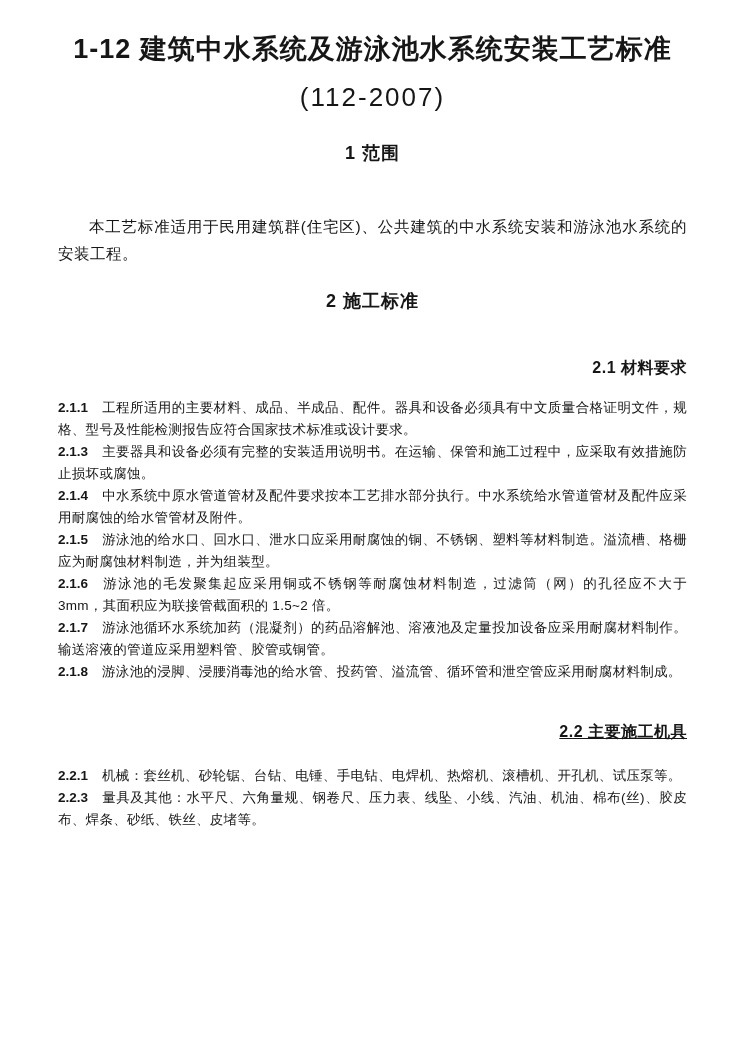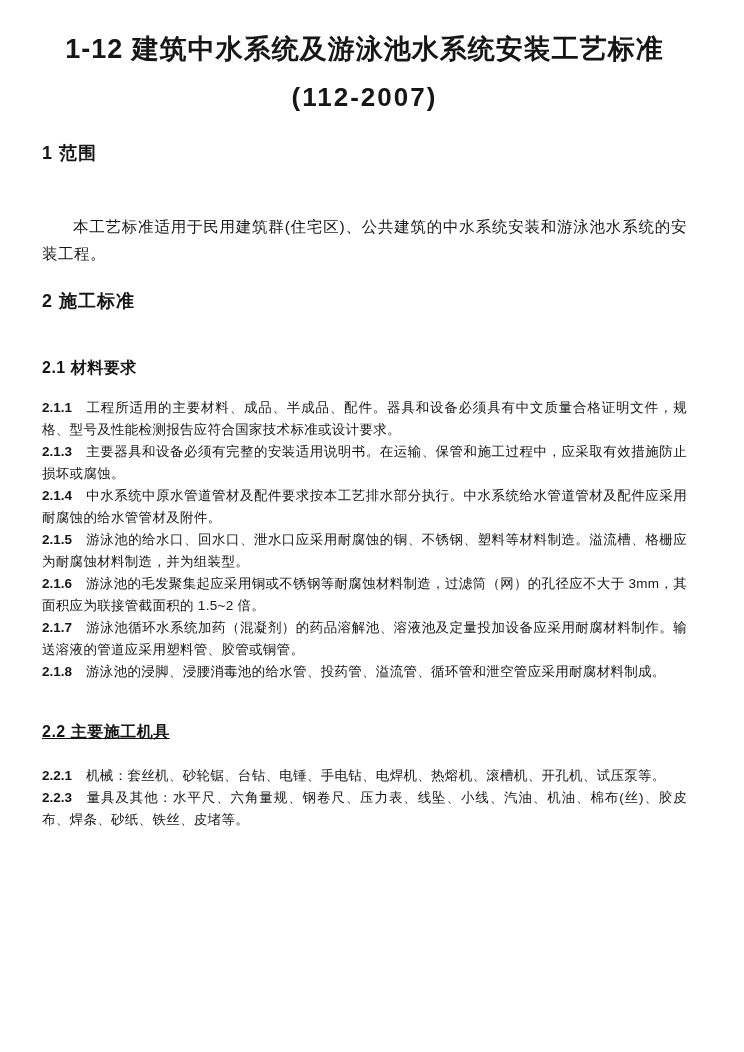--- a/index.html
+++ b/index.html
@@ -11,63 +11,65 @@
     width: 744px;
     height: 1052px;
     overflow: hidden;
     font-family: "Liberation Sans", "DejaVu Sans", sans-serif;
     color: #161616;
   }
   .page {
     box-sizing: border-box;
     width: 744px;
     height: 1052px;
-    padding: 32px 57px 0 42px;
+    padding: 32px 57px 0 58px;
     background: #ffffff;
   }
   .doc-title {
     margin: 0;
     text-align: center;
     font-size: 27px;
     font-weight: bold;
     line-height: 34px;
     letter-spacing: 1px;
     white-space: nowrap;
   }
   .doc-subtitle {
     margin: 14px 0 0 0;
     text-align: center;
     font-size: 26px;
-    font-weight: bold;
+    font-weight: normal;
     line-height: 34px;
     letter-spacing: 2px;
   }
   .h-level1 {
-    margin: 0;
+    margin: 15px;
     font-size: 18px;
     font-weight: bold;
     line-height: 24px;
     letter-spacing: 1px;
+    text-align: center;
   }
   .h1-range   { margin-top: 27px; }
   .h1-standard{ margin-top: 22px; }
   .intro-para {
     margin: 48px 0 0 0;
     font-size: 15.5px;
     line-height: 27px;
     text-indent: 2em;
     text-align: justify;
     letter-spacing: 0.5px;
   }
   .h-level2 {
     margin: 0;
     font-size: 16px;
     font-weight: bold;
     line-height: 22px;
     letter-spacing: 0.5px;
+    text-align: right;
   }
   .h2-materials { margin-top: 44px; }
   .h2-tools     { margin-top: 38px; text-decoration: underline; }
   .clauses {
     margin-top: 18px;
   }
   .clauses-tools {
     margin-top: 22px;
   }
   .clause {

